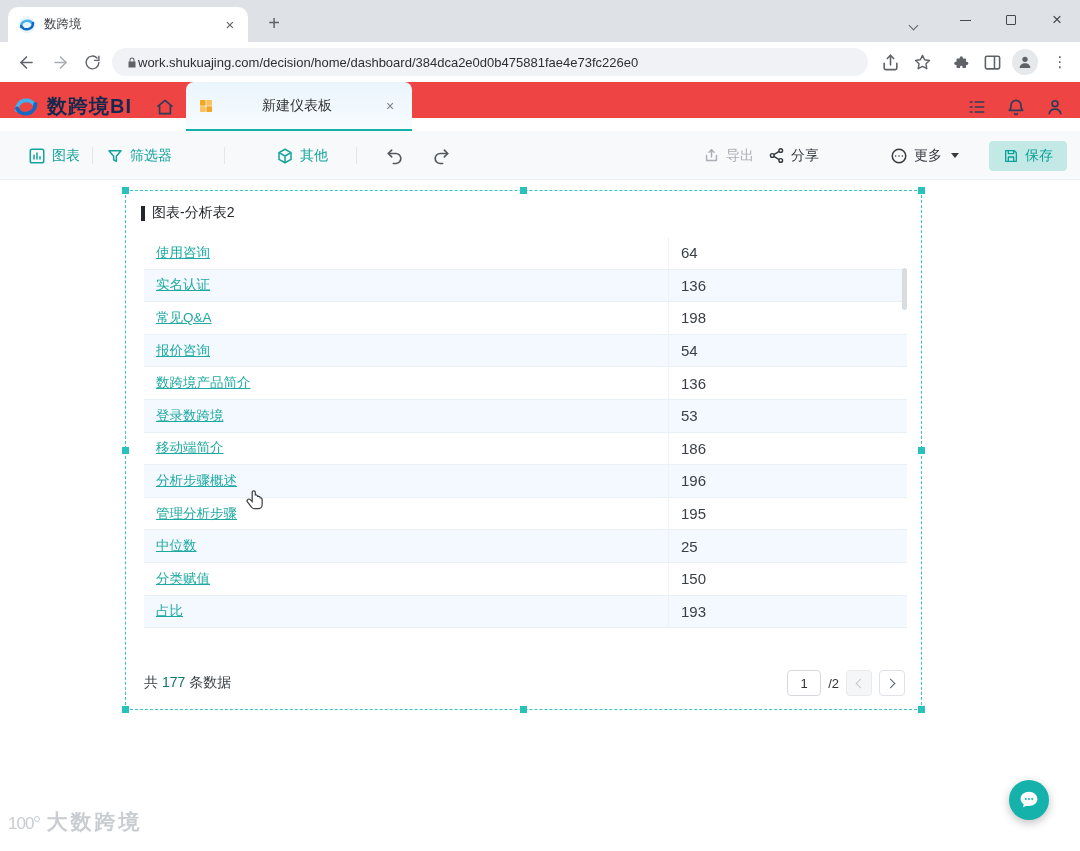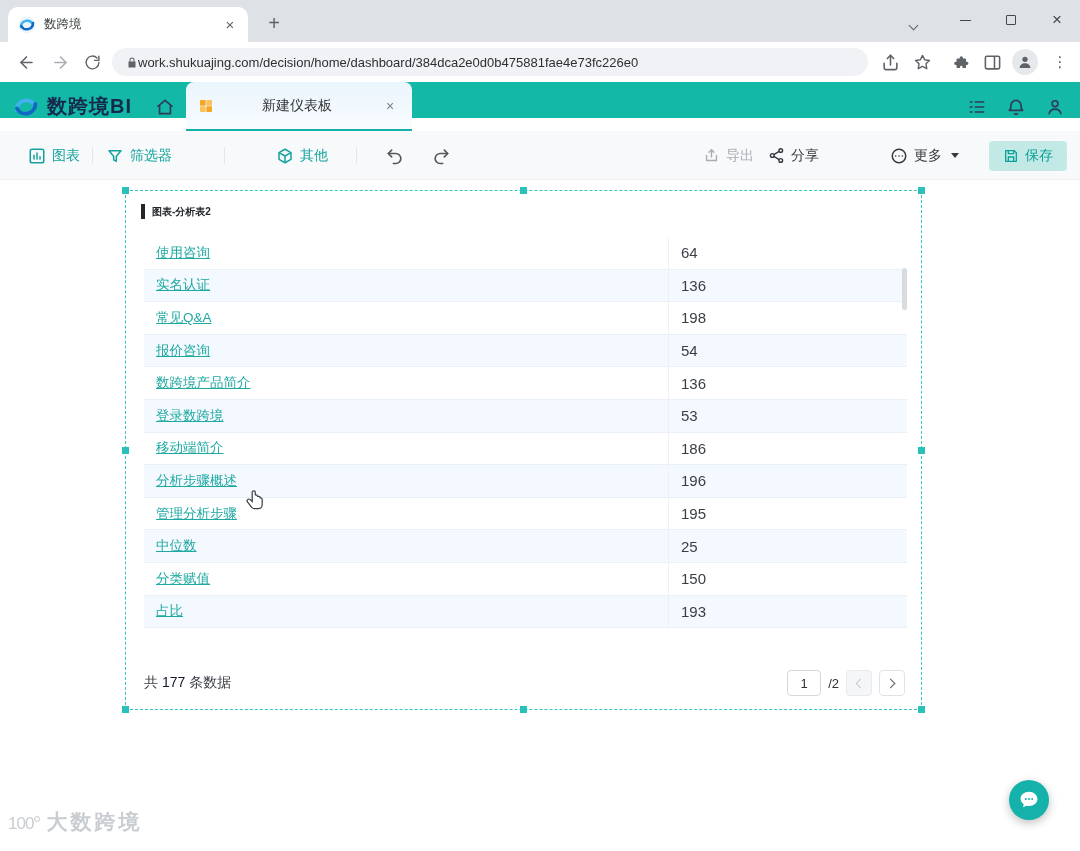--- a/index.html
+++ b/index.html
@@ -30,21 +30,21 @@
   .url-pill{position:absolute;left:112px;top:6px;width:756px;height:28px;background:#f0f2f5;border-radius:14px;
             display:flex;align-items:center;gap:0;padding:0 14px}
   .url-text{font-size:13px;color:#2d2f31;white-space:nowrap;overflow:hidden}
   .addr-right-icon{position:absolute;top:8px;width:24px;height:24px;display:flex;align-items:center;justify-content:center}
   .avatar-circle{position:absolute;left:1012px;top:7px;width:26px;height:26px;border-radius:50%;background:#e6e9ec;
                  display:flex;align-items:center;justify-content:center}
   .kebab{position:absolute;left:1048px;top:8px;width:24px;height:24px;display:flex;align-items:center;
          justify-content:center;font-size:15px;color:#5f6368;letter-spacing:0}
 
   
-  .appheader{position:absolute;left:0;top:82px;width:1080px;height:36px;background:#14b8a6}
+  .appheader{position:absolute;left:0;top:82px;width:1080px;height:36px;background:#ef4444}
   .app-logo{position:absolute;left:12px;top:0;height:49px;display:flex;align-items:center;gap:7px}
   .logo-text{font-size:20px;font-weight:bold;color:#15294e;letter-spacing:1px}
   .home-btn{position:absolute;left:148px;top:0;height:49px;width:34px;display:flex;align-items:center;justify-content:center}
   .dash-tab{position:absolute;left:186px;top:0;width:226px;height:49px;
             background:linear-gradient(180deg,#eaf5fc 0%,#f8fcff 100%);
             border-bottom:2px solid #14b1a9;border-radius:8px 8px 0 0;
             display:flex;align-items:center;gap:8px;padding:0 12px}
   .dash-tab-label{flex:1;text-align:center;font-size:14px;color:#333}
   .hdr-icons{position:absolute;right:14px;top:0;height:49px;display:flex;align-items:center;gap:17px}
   .hdr-icon{width:22px;height:22px;display:flex;align-items:center;justify-content:center}
@@ -65,37 +65,37 @@
   .canvas{position:absolute;left:0;top:180px;width:1080px;height:671px;background:#fff}
 
   .widget{position:absolute;left:125px;top:10px;width:797px;height:520px;background:#fff;border:1px dashed #36c6c0}
   .handle{position:absolute;width:7px;height:7px;background:#29c1ba}
   .h-tl{left:-4px;top:-4px}.h-tm{left:calc(50% - 3.5px);top:-4px}.h-tr{right:-4px;top:-4px}
   .h-ml{left:-4px;top:calc(50% - 3.5px)}.h-mr{right:-4px;top:calc(50% - 3.5px)}
   .h-bl{left:-4px;bottom:-4px}.h-bm{left:calc(50% - 3.5px);bottom:-4px}.h-br{right:-4px;bottom:-4px}
 
   .wtitle{position:absolute;left:15px;top:13px;display:flex;align-items:center;gap:7px}
   .wtitle-bar{width:4px;height:15px;background:#23262b}
-  .wtitle-text{font-size:10px;font-weight:bold;color:#23262b}
+  .wtitle-text{font-size:14px;font-weight:normal;color:#23262b}
 
   .wtable{position:absolute;left:18px;top:46px;width:763px}
   .thead{display:flex;height:27px;background:#ececf6}
   .th{display:flex;align-items:center;justify-content:center;font-size:14px;color:#454a53}
   .th1{width:525px;border-right:1px solid #e1e1ec}
   .th2{width:238px}
   .trow{display:flex;height:32.6px;background:#fff;border-bottom:1px solid #eaf0f8}
   .trow.alt{background:#f3f9fe}
   .td1{width:525px;display:flex;align-items:center;padding:0 12px;border-right:1px solid #eff1f5}
   .td1 a{font-size:13.5px;color:#1fa9a2;text-decoration:underline;cursor:pointer}
   .td2{width:238px;display:flex;align-items:center;padding:0 12px;font-size:15px;color:#3a3f45}
   .scrollthumb{position:absolute;right:0;top:31px;width:5px;height:42px;background:#d9dcdf;border-radius:3px}
 
   .wfooter{position:absolute;left:18px;right:16px;bottom:12px;height:28px;display:flex;align-items:center;justify-content:space-between}
   .total-line{font-size:14px;color:#3a3f45}
-  .total-count{color:#0f172a;margin:0 4px}
+  .total-count{color:#0f766e;margin:0 4px}
   .pager{display:flex;align-items:center;gap:7px}
   .page-input{width:34px;height:26px;border:1px solid #d5d8dc;border-radius:4px;text-align:center;font-size:13px;
               color:#333;background:#fff;outline:none;font-family:inherit}
   .page-total{font-size:13px;color:#333}
   .pg-btn{width:26px;height:26px;border-radius:4px;display:flex;align-items:center;justify-content:center;cursor:pointer}
   .pg-prev{background:#f5f6f8;border:1px solid #e8eaec}
   .pg-next{background:#fff;border:1px solid #dfe2e6}
   .chev-l{display:inline-block;width:7px;height:7px;border-left:1.8px solid #c3c8cd;border-bottom:1.8px solid #c3c8cd;
           transform:rotate(45deg);margin-left:3px}
   .chev-r{display:inline-block;width:7px;height:7px;border-right:1.8px solid #5a6066;border-top:1.8px solid #5a6066;

